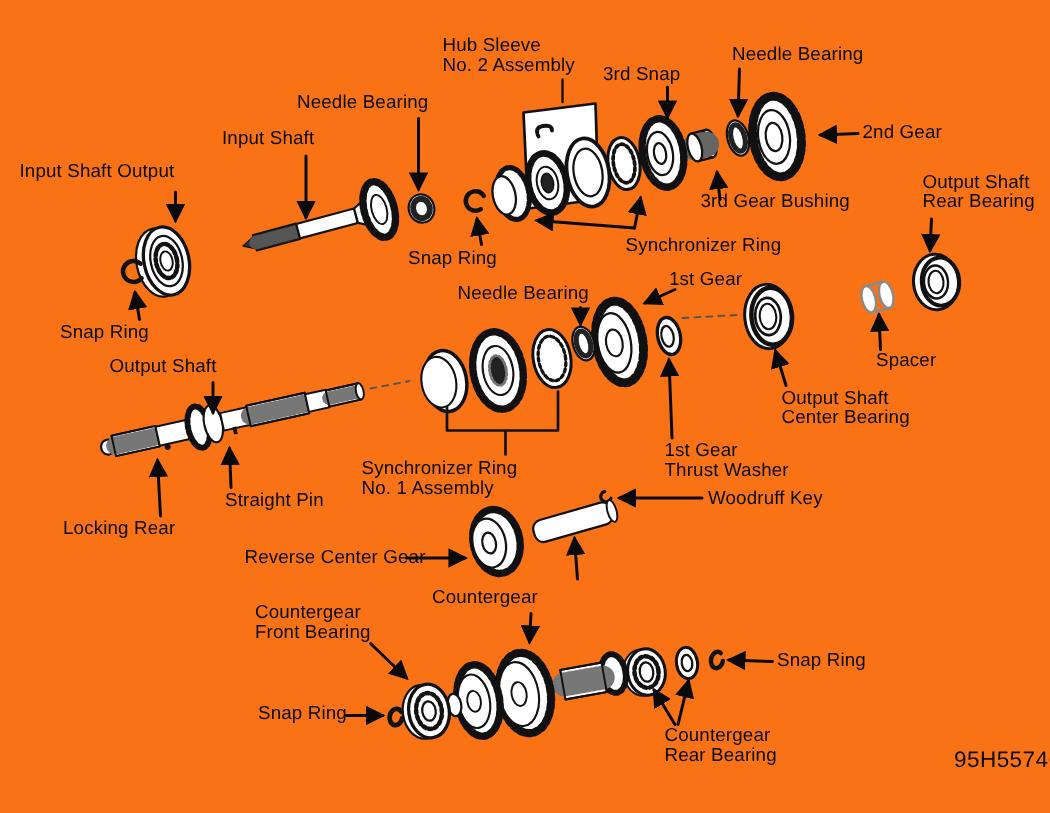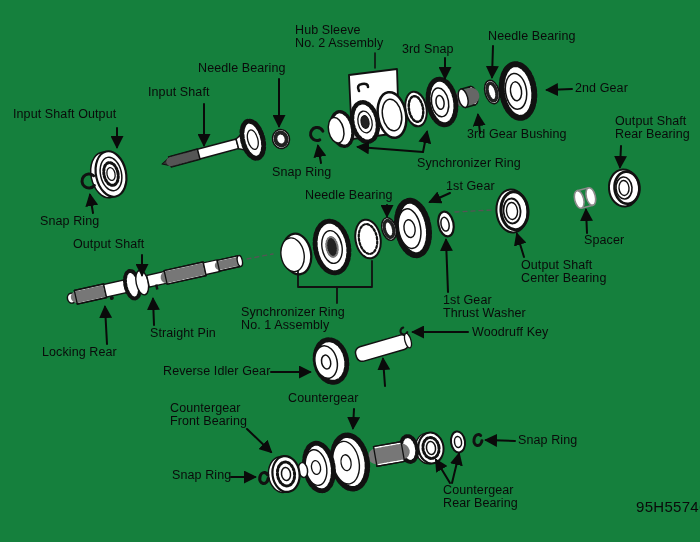--- a/index.html
+++ b/index.html
@@ -1,17 +1,17 @@
 <!DOCTYPE html>
 <html><head>
 <meta charset="utf-8">
 <style>
   html,body{margin:0;padding:0;background:#e8e8e8;}
   .page{
-    position:relative;width:700px;height:542px;background:#15803d;
+    position:relative;width:700px;height:542px;background:#f97316;
     font-family:"Liberation Sans","DejaVu Sans",sans-serif;overflow:hidden;
   }
   .art{position:absolute;left:0;top:0;}
   .lbl{
     position:absolute;font-size:12.5px;line-height:1.06;color:#0a0a0a;
     white-space:pre-line;letter-spacing:.1px;
   }
   .code{
     position:absolute;font-size:15px;font-weight:normal;color:#0a0a0a;letter-spacing:.3px;margin-left:44px;
   }
@@ -367,21 +367,21 @@
 <div class="lbl" style="left:584px;top:234px">Spacer</div>
 <div class="lbl" style="left:521px;top:259px">Output Shaft
 Center Bearing</div>
 <div class="lbl" style="left:443px;top:294px">1st Gear
 Thrust Washer</div>
 <div class="lbl" style="left:241px;top:306px">Synchronizer Ring
 No. 1 Assembly</div>
 <div class="lbl" style="left:73px;top:238px">Output Shaft</div>
 <div class="lbl" style="left:150px;top:327px">Straight Pin</div>
 <div class="lbl" style="left:42px;top:346px">Locking Rear</div>
-<div class="lbl" style="left:163px;top:365px">Reverse Idler Gear</div>
+<div class="lbl" style="left:163px;top:365px">Reverse Center Gear</div>
 <div class="lbl" style="left:472px;top:326px">Woodruff Key</div>
 <div class="lbl" style="left:288px;top:392px">Countergear</div>
 <div class="lbl" style="left:170px;top:402px">Countergear
 Front Bearing</div>
 <div class="lbl" style="left:172px;top:469px">Snap Ring</div>
 <div class="lbl" style="left:518px;top:434px">Snap Ring</div>
 <div class="lbl" style="left:443px;top:484px">Countergear
 Rear Bearing</div>
 <div class="code" style="left:592px;top:498px">95H55746</div>
 

